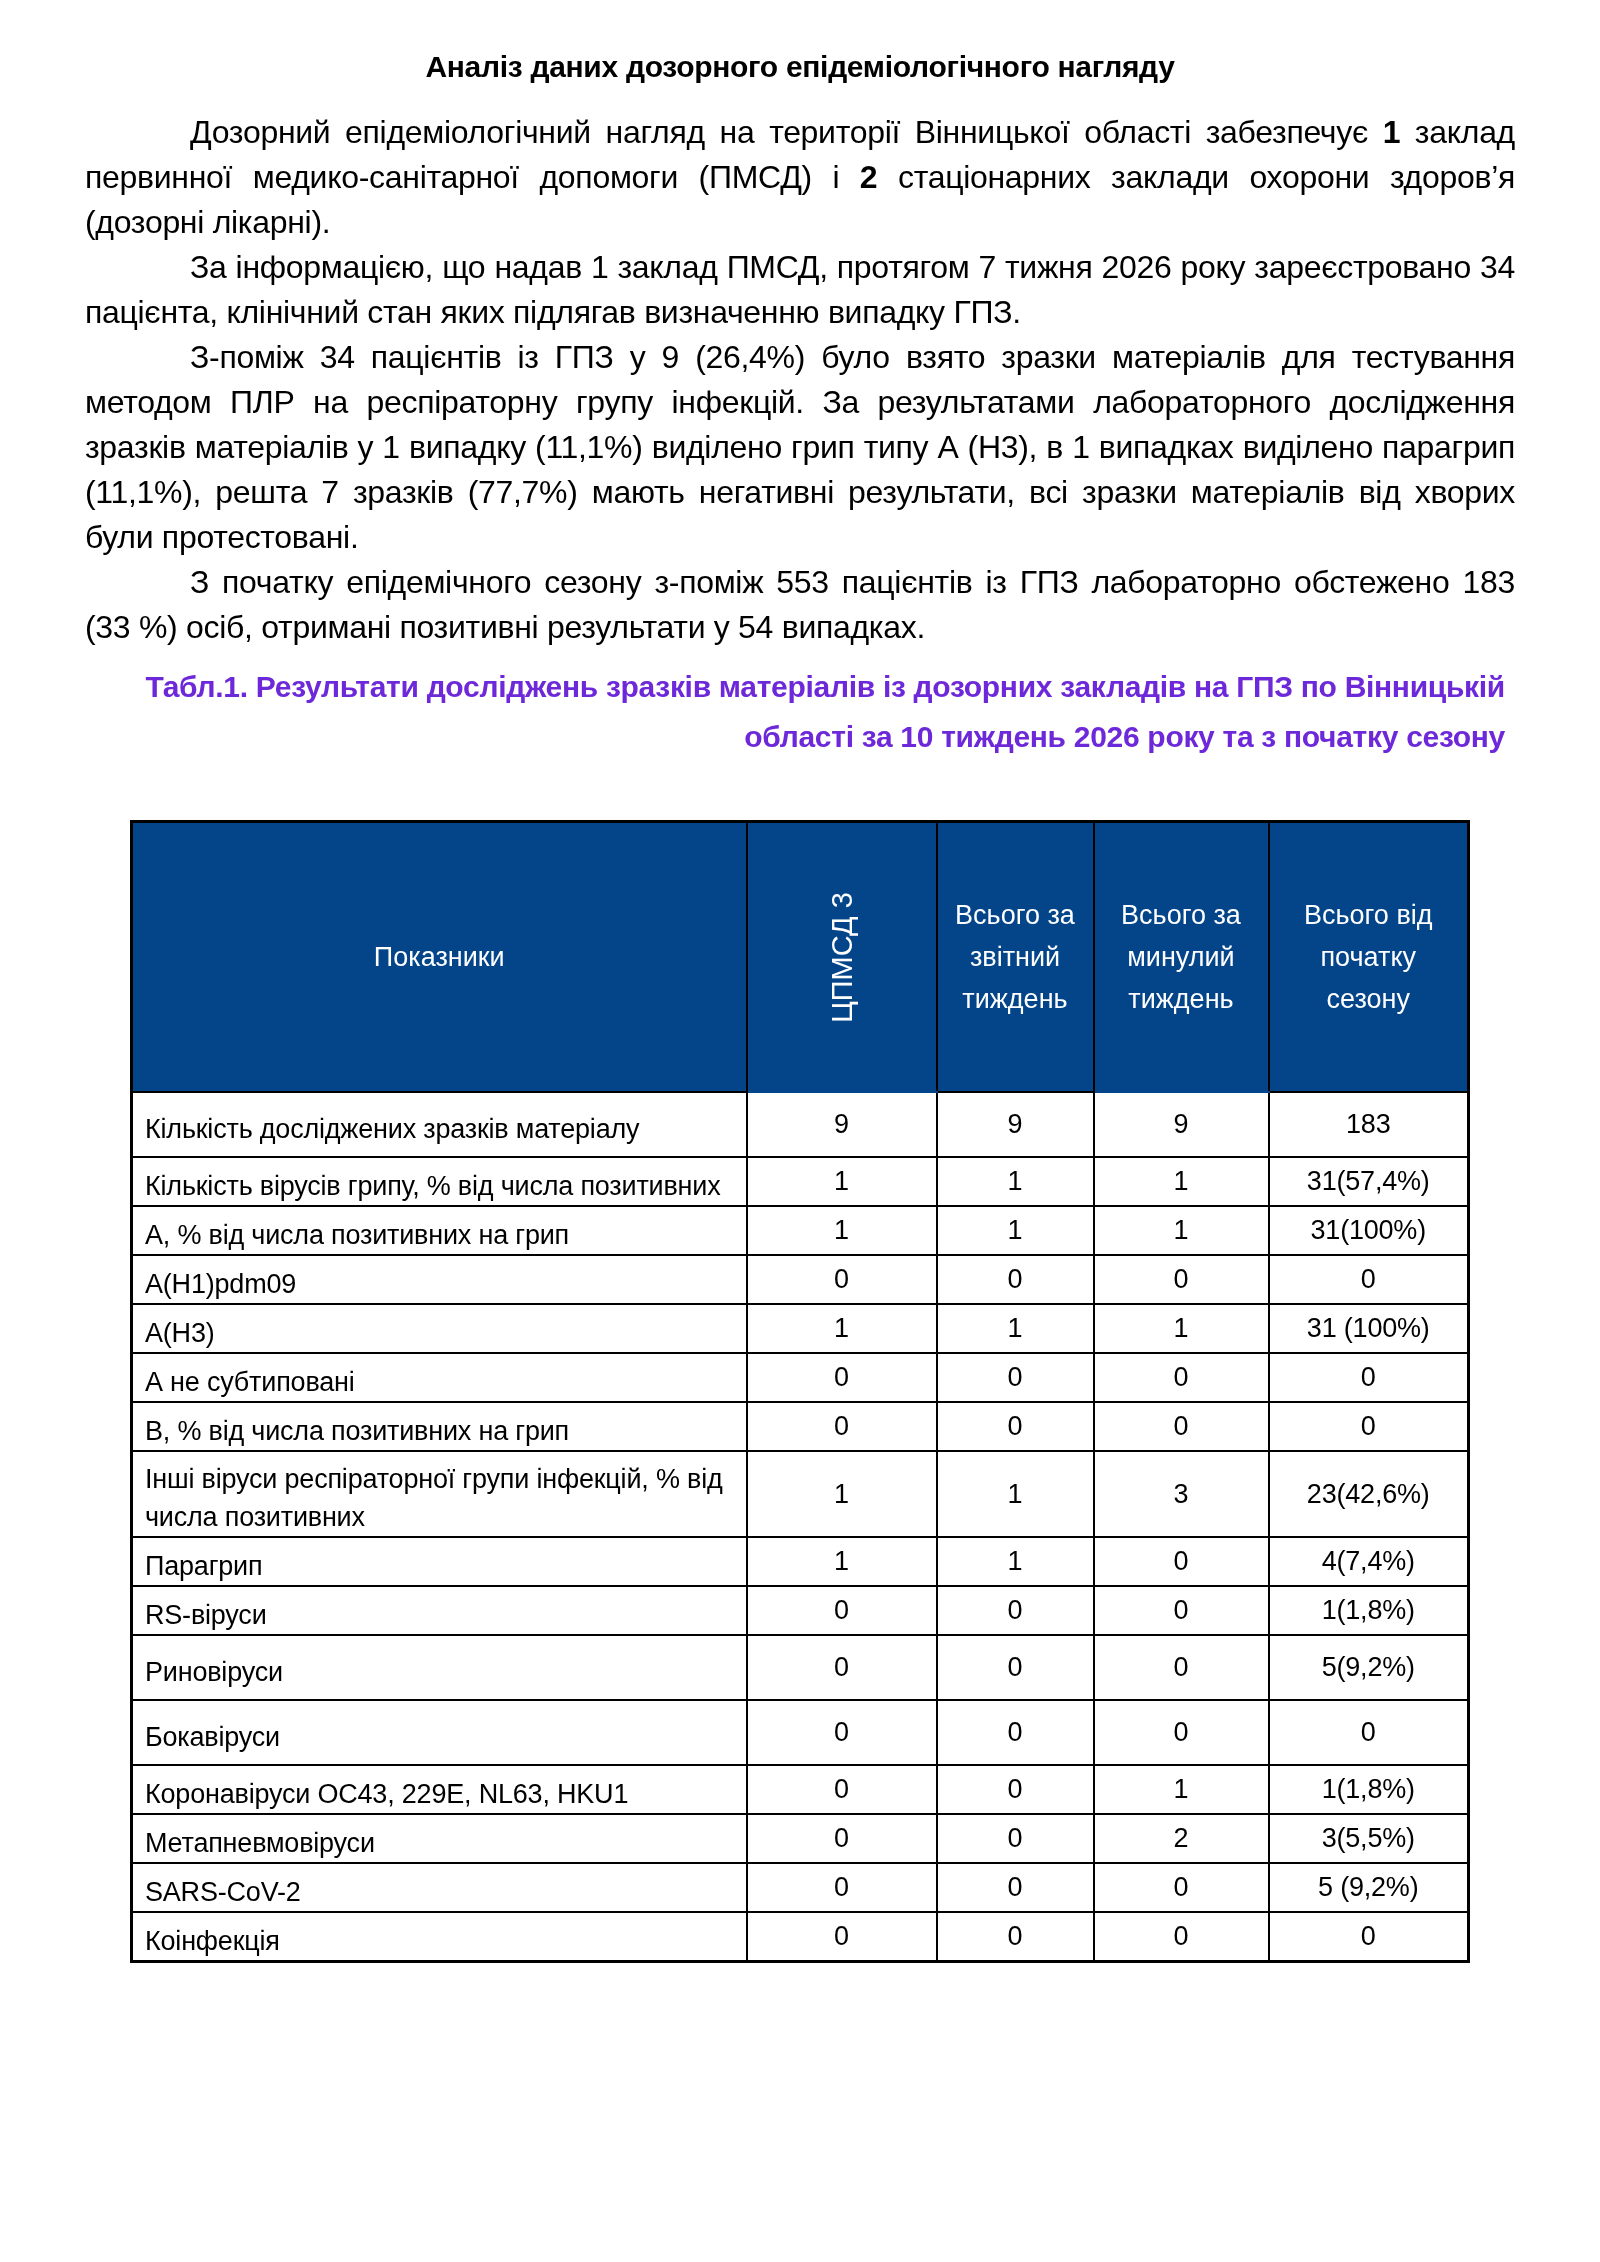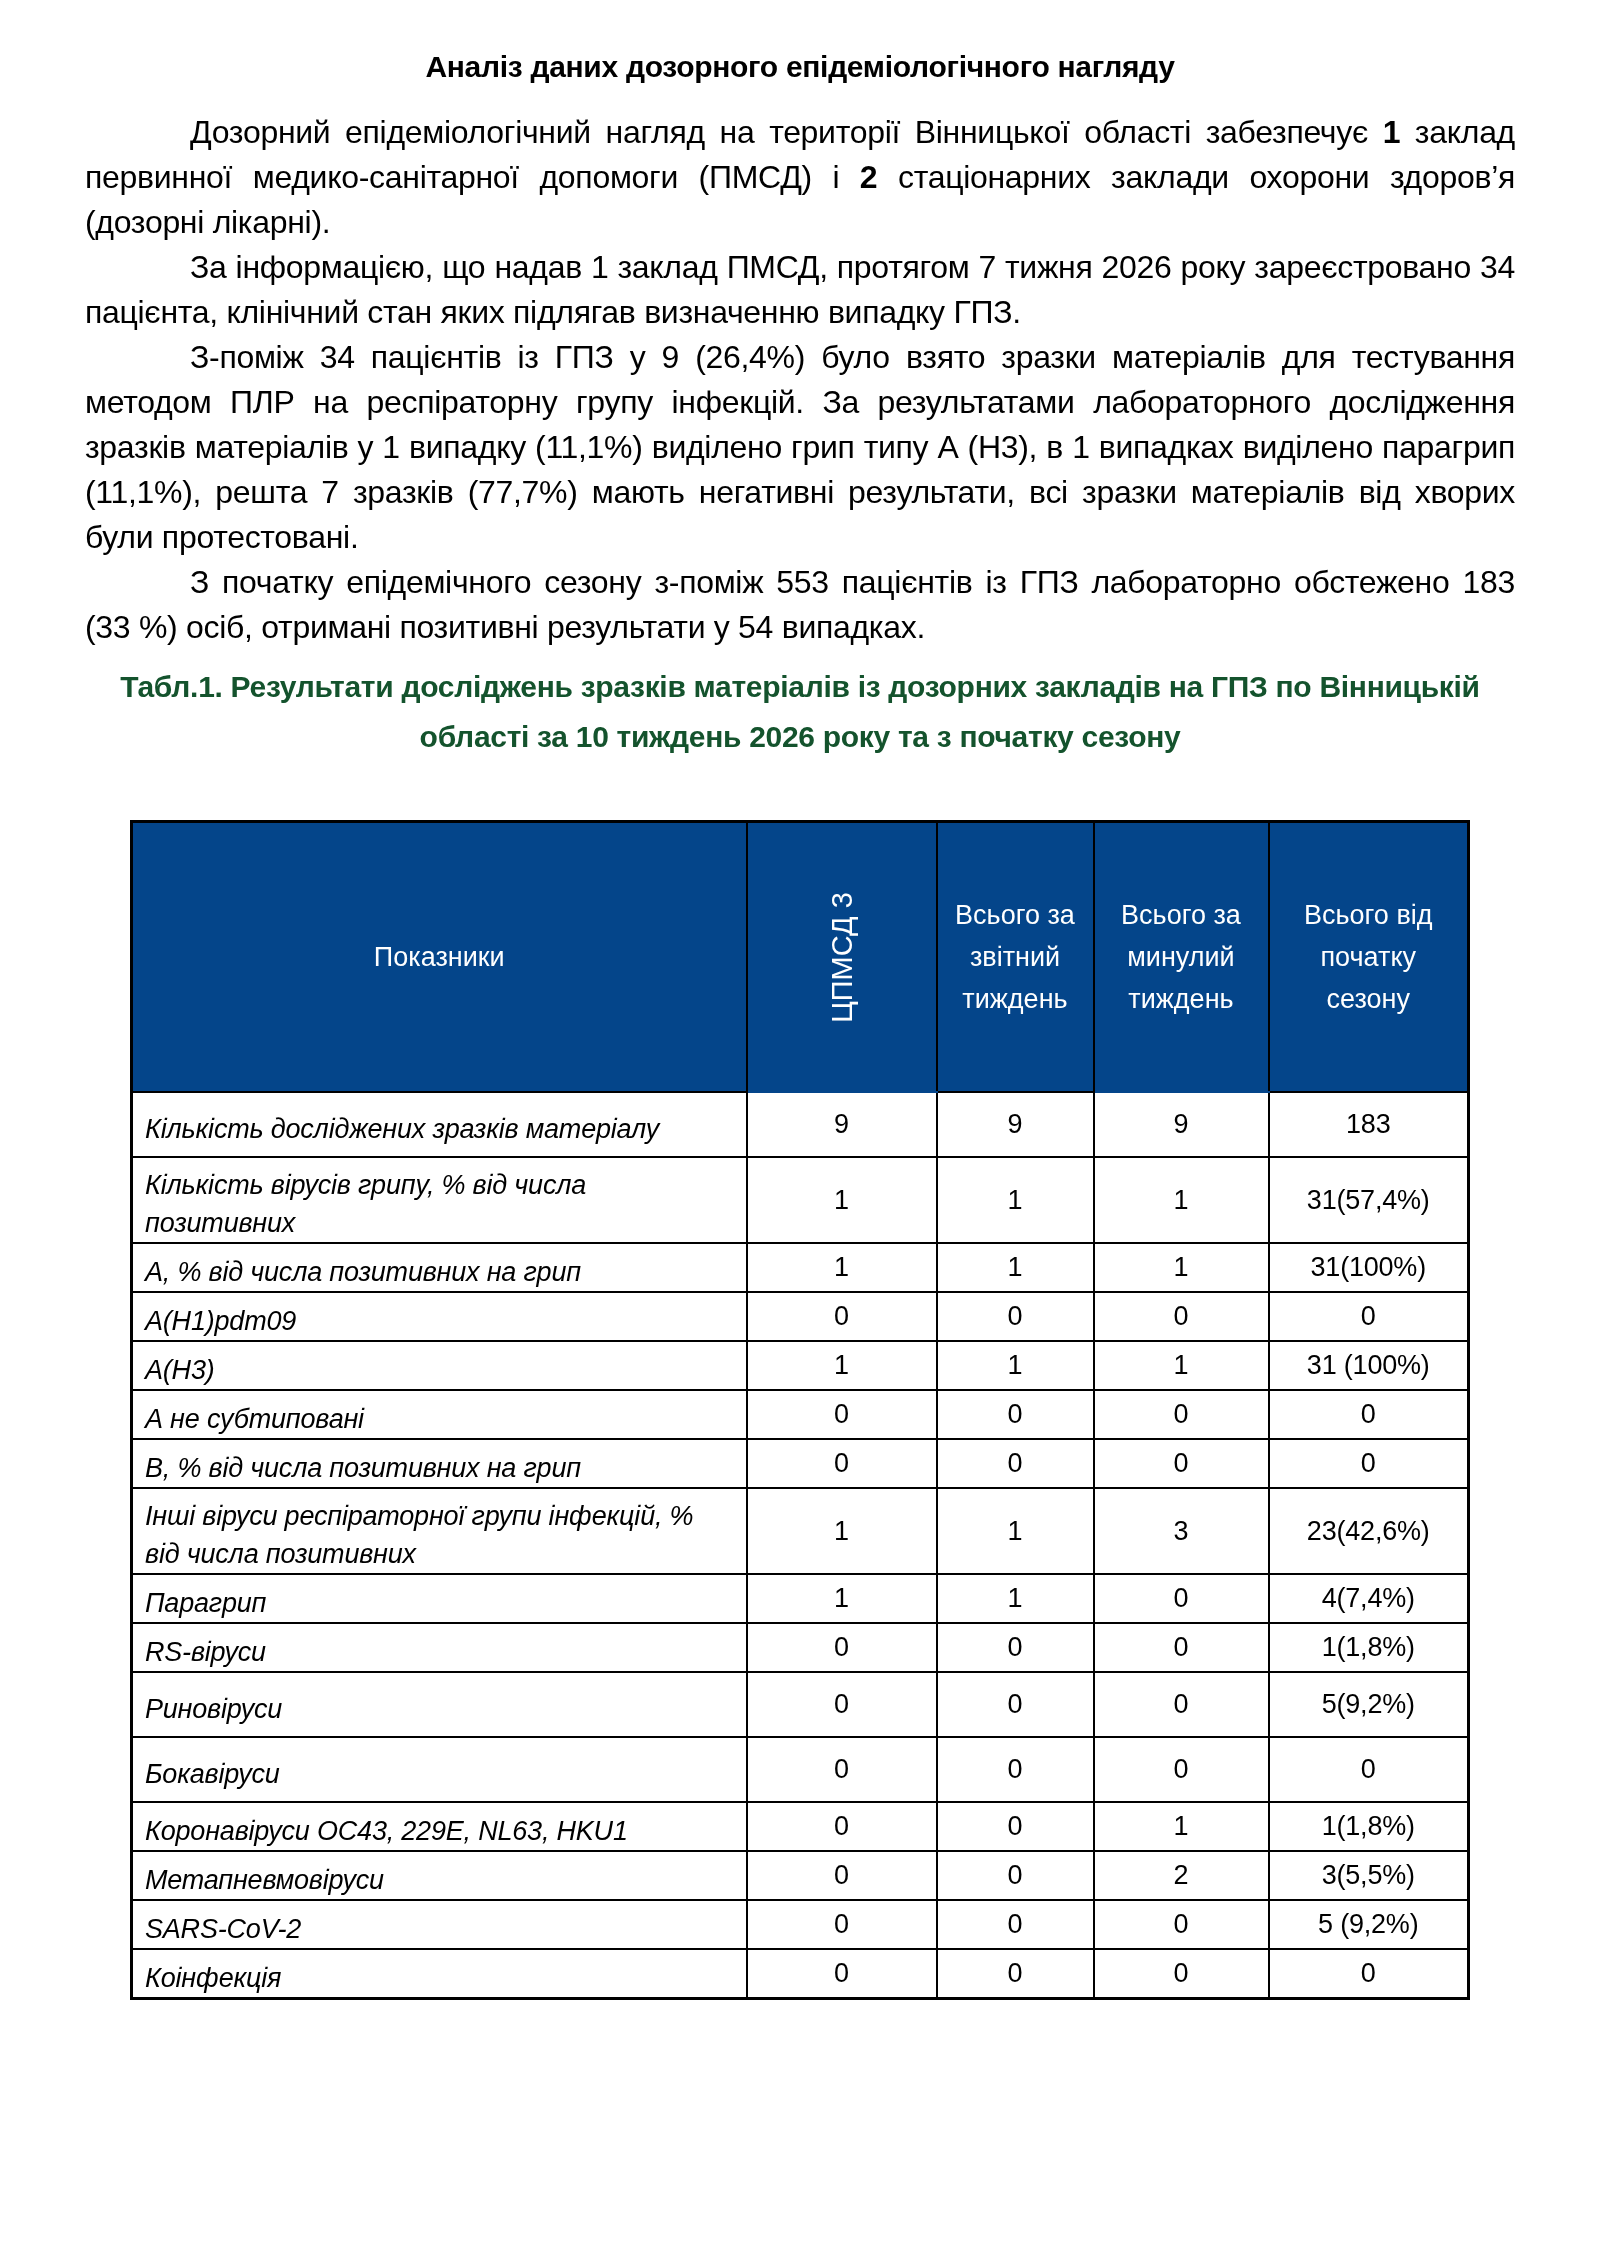--- a/index.html
+++ b/index.html
@@ -28,25 +28,25 @@
   }
   .para {
     font-size: 32px;
     line-height: 45px;
     text-align: justify;
     text-indent: 105px;
     letter-spacing: -0.3px;
     margin: 0;
   }
   .table-caption {
-    color: #14532d;
+    color: #6d28d9;
     font-weight: bold;
     font-size: 30px;
     line-height: 50px;
-    text-align: center;
+    text-align: right;
     letter-spacing: -0.3px;
     margin: 12px 10px 58px 10px;
   }
   table.data {
     border-collapse: collapse;
     table-layout: fixed;
     width: 1337px;
     margin-left: 45px;
     border: 3px solid #000;
   }
@@ -82,21 +82,20 @@
     font-size: 27px;
     text-align: center;
     vertical-align: middle;
     padding: 8px 8px;
     letter-spacing: -0.2px;
   }
   table.data td.lbl {
     text-align: left;
     padding: 8px 12px 0 12px;
     line-height: 38px;
-    font-style: italic;
   }
   tr.tall-a td { padding-top: 16px; padding-bottom: 16px; }
   tr.tall-b td { padding-top: 24px; padding-bottom: 24px; }
 </style>
 </head>
 <body>
 
 <div class="page">
 
   <h1 class="doc-title">Аналіз даних дозорного епідеміологічного нагляду</h1>

